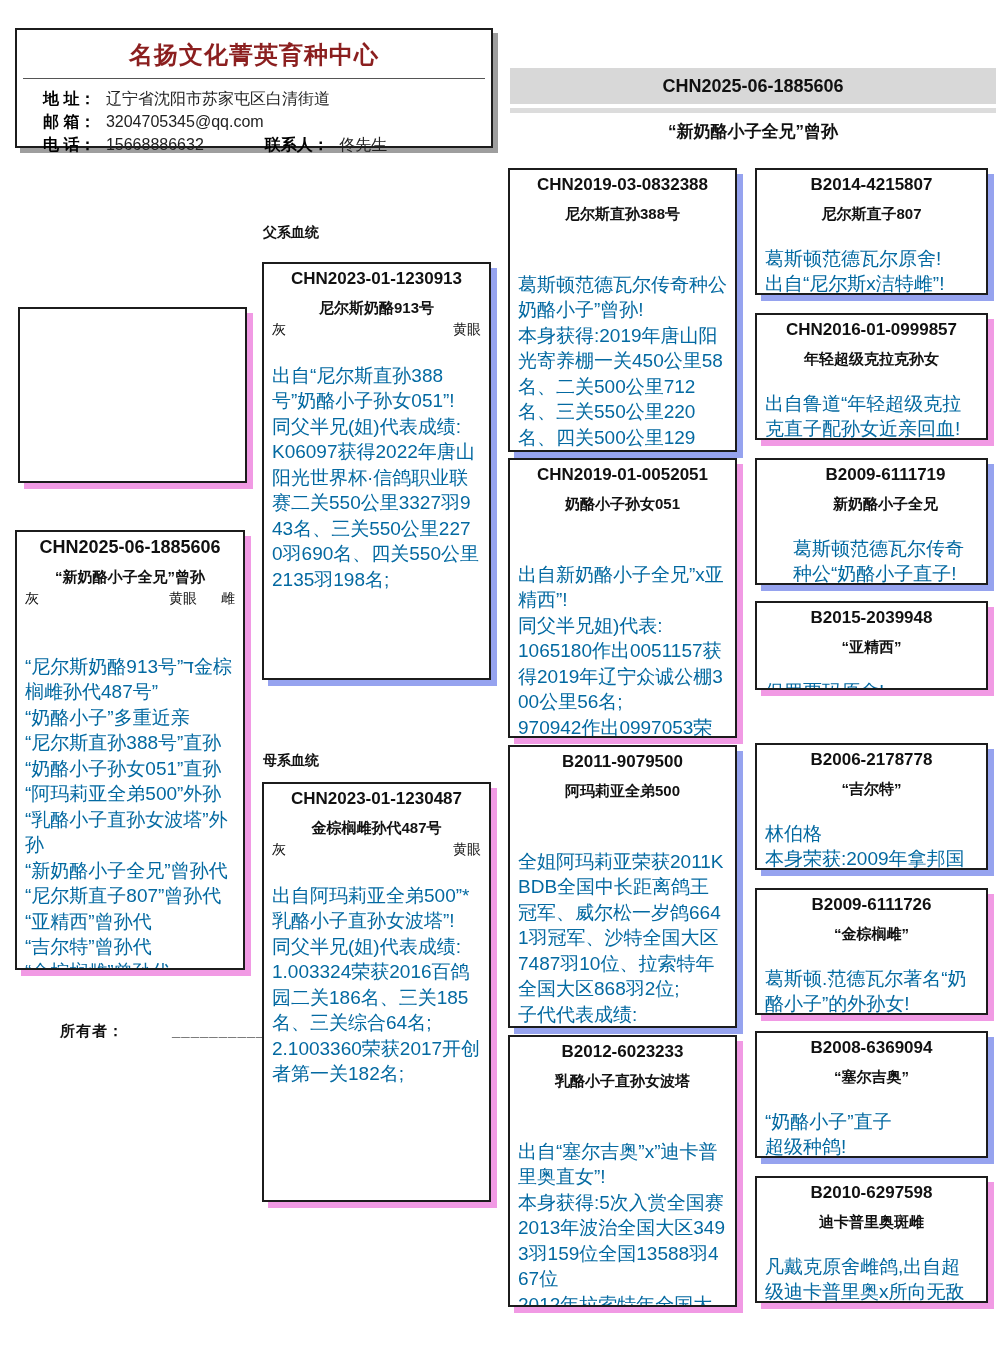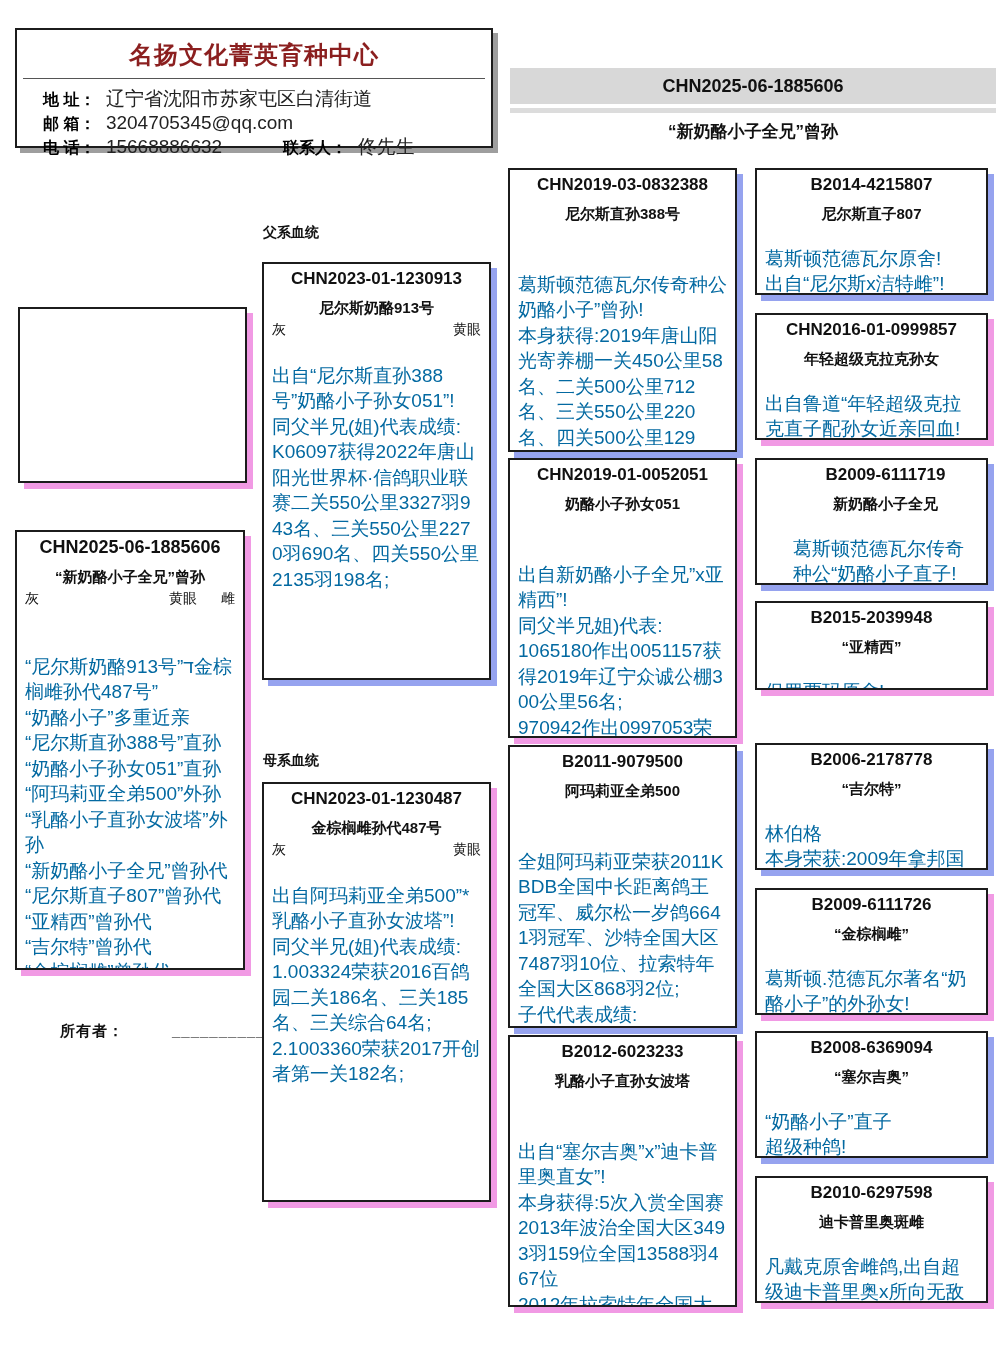--- a/index.html
+++ b/index.html
@@ -10,21 +10,21 @@
   .card{background:#fff;border:2px solid #1c1c1c;}
   .sh-gray{box-shadow:5px 5px 0 #9e9e9e;}
   .sh-blue{box-shadow:6px 6px 0 #96a3ef;}
   .sh-pink{box-shadow:6px 6px 0 #f19ae4;}
 
   
   .loft-title{font-size:24px;font-weight:700;text-align:center;margin-top:9px;color:#8b1f1f;letter-spacing:1px;}
   .loft-divider{border-top:1px solid #555;margin:7px 6px 8px 6px;}
   .lrow{padding-left:26px;line-height:23px;white-space:nowrap;}
   .llabel{font-size:16px;font-weight:700;color:#000;}
-  .lvalue{font-size:19px;color:#222;margin-left:6px;}
+  .lvalue{font-size:16px;color:#222;margin-left:6px;}
   .phone-gap{display:inline-block;width:52px;}
 
   
   .banner-bar{background:#d8d8d8;text-align:center;font-size:18px;font-weight:700;line-height:36px;}
   .banner-strip{background:#dcdcdc;}
   .banner-sub{text-align:center;font-size:17px;font-weight:700;}
 
   
   .pbox{padding:5px 8px;overflow:hidden;}
   .ring{font-weight:700;font-size:17px;text-align:center;white-space:nowrap;}

